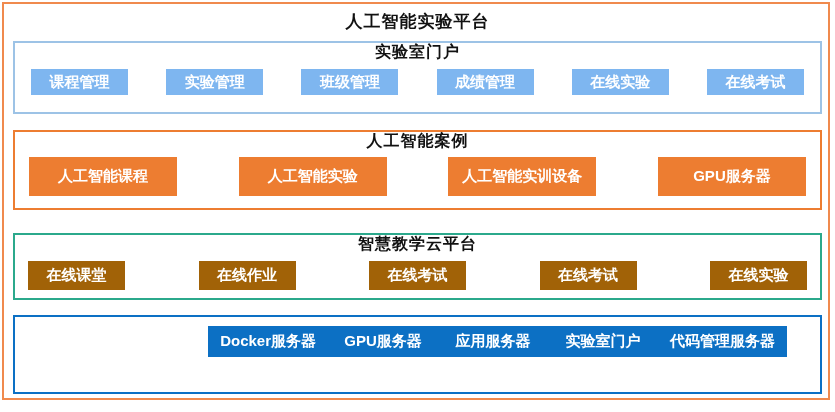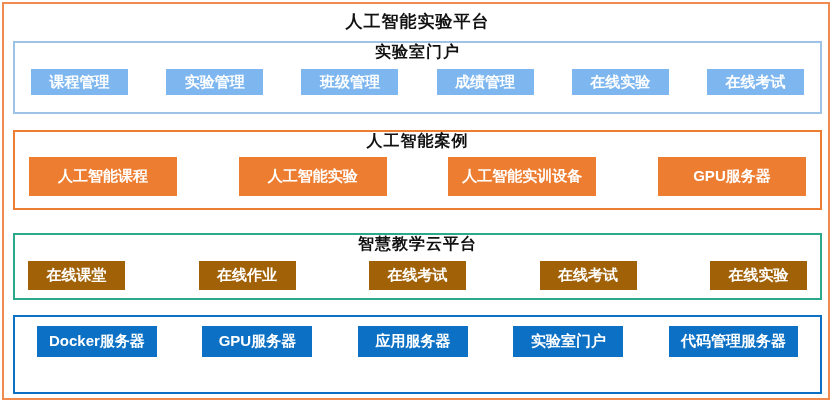--- a/index.html
+++ b/index.html
@@ -50,21 +50,21 @@
   }
   .sec-infra .section-title { margin-top: 5px; }
   .row {
     display: flex;
     justify-content: space-between;
     align-items: center;
   }
   .sec-portal .row { margin: 8px 16px 0; }
   .sec-ai     .row { margin: 7px 14px 0; gap: 12px; }
   .sec-cloud  .row { margin: 8px 13px 0; }
-  .sec-infra  .row { margin: 9px 22px 0; }
+  .sec-infra  .row { margin: 9px 33px 0; justify-content: flex-end; }
   .btn {
     display: flex;
     align-items: center;
     justify-content: center;
     color: #ffffff;
     font-weight: bold;
     font-size: 15px;
     text-align: center;
     white-space: nowrap;
   }

